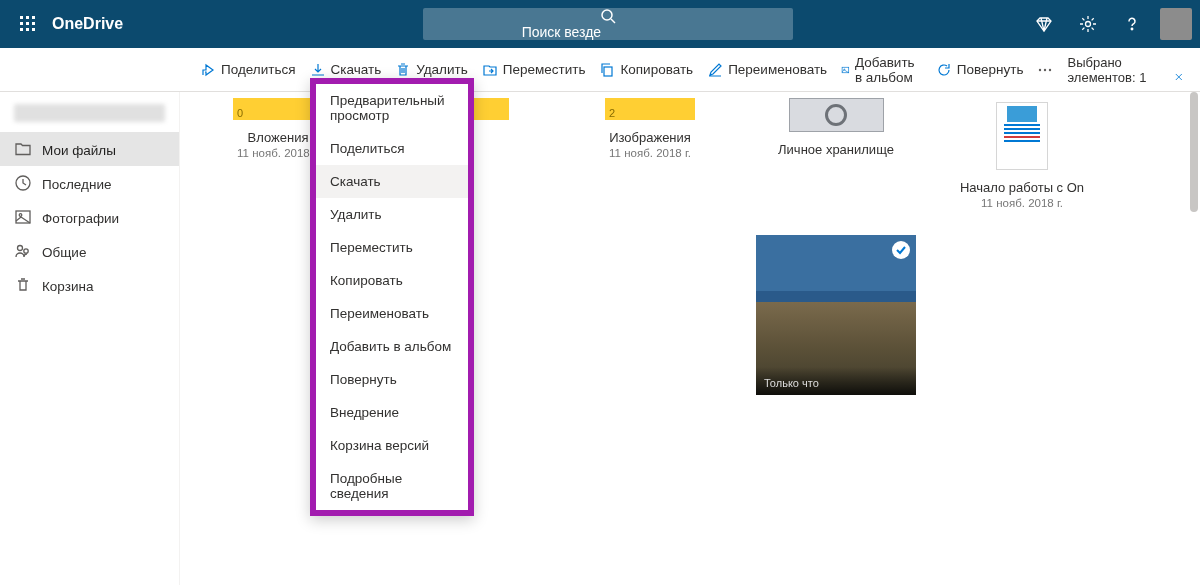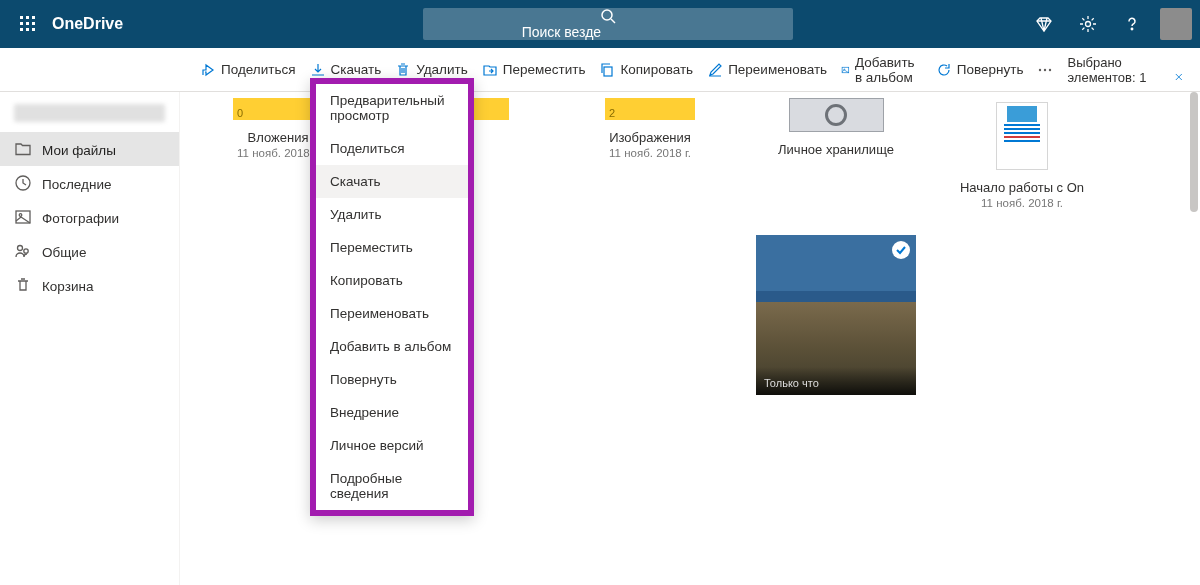--- a/index.html
+++ b/index.html
@@ -296,15 +296,15 @@
   <div class="ctx-item">Предварительный просмотр</div>
   <div class="ctx-item">Поделиться</div>
   <div class="ctx-item hover">Скачать</div>
   <div class="ctx-item">Удалить</div>
   <div class="ctx-item">Переместить</div>
   <div class="ctx-item">Копировать</div>
   <div class="ctx-item">Переименовать</div>
   <div class="ctx-item">Добавить в альбом</div>
   <div class="ctx-item">Повернуть</div>
   <div class="ctx-item">Внедрение</div>
-  <div class="ctx-item">Личное версий</div>
+  <div class="ctx-item">Корзина версий</div>
   <div class="ctx-item">Подробные сведения</div>
 </div>
 
 </body></html>

